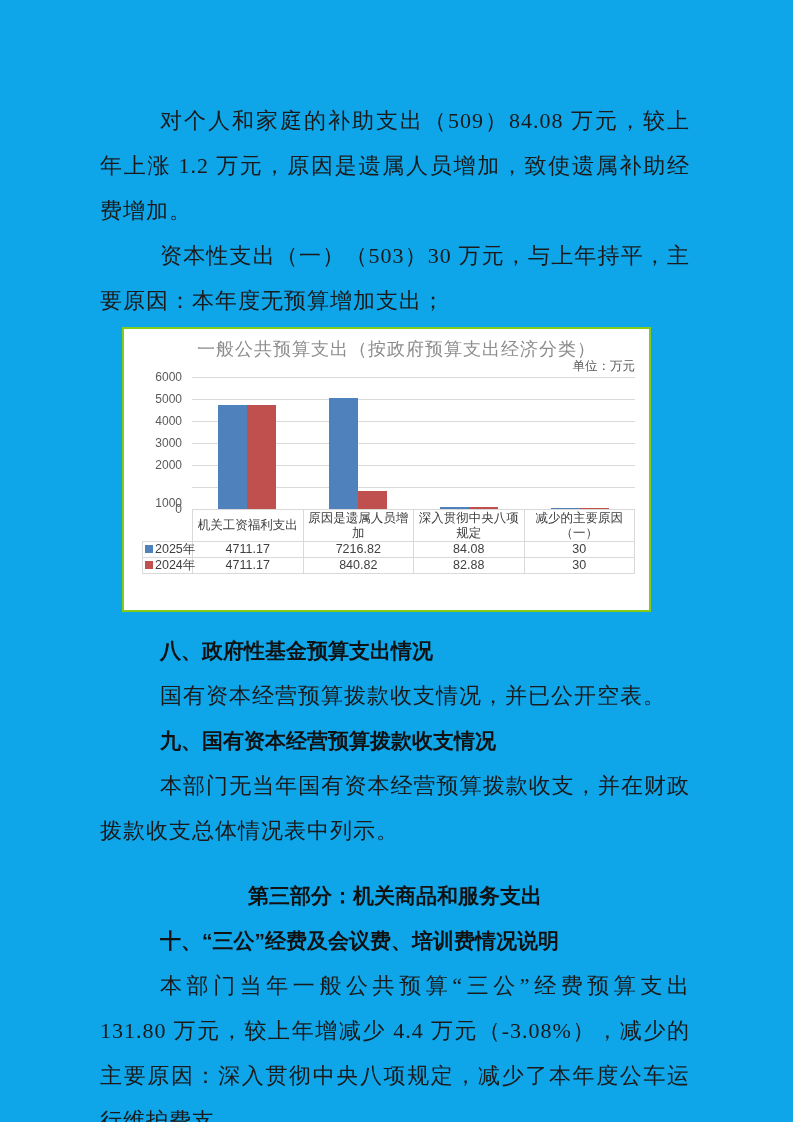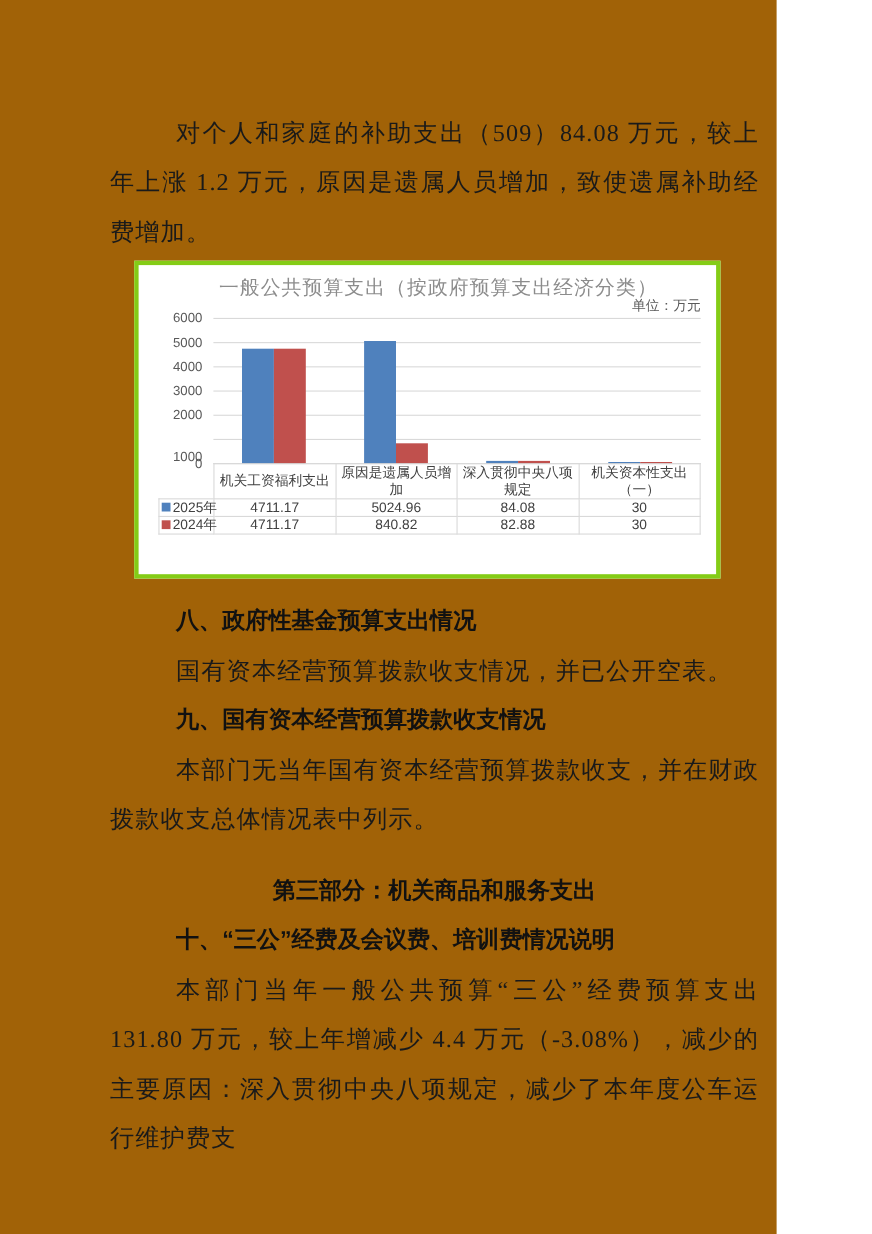--- a/index.html
+++ b/index.html
@@ -5,22 +5,22 @@
   html, body { margin: 0; padding: 0; }
   body {
     width: 793px; height: 1122px;
     background: #ffffff;
     font-family: "Liberation Serif", "DejaVu Serif", serif;
     color: #1a1a1a;
     overflow: hidden;
   }
   .page {
     position: relative;
-    width: 706px; height: 1122px;
-    background: #a16207;
+    width: 793px; height: 1122px;
+    background: #0ea5e9;
   }
   .content {
     position: absolute;
     left: 100px; top: 0;
     width: 590px;
   }
   .body-text {
     margin: 0;
     font-size: 22px;
     line-height: 45px;
@@ -51,21 +51,21 @@
   }
   .gap-sm { height: 16px; }
   .gap-md { height: 20px; }
 
   
   .chart-box {
     position: relative;
     width: 525px; height: 281px;
     margin-left: 22px;
     margin-top: 4px;
-    border: 4px solid #84cc16;
+    border: 2px solid #84cc16;
     background: #ffffff;
     font-family: "Liberation Sans", "DejaVu Sans", sans-serif;
   }
   .chart-title {
     position: absolute;
     left: 40px; right: 20px; top: 8px;
     text-align: center;
     font-size: 18px;
     letter-spacing: 1px;
     color: #8c8c8c;
@@ -118,45 +118,46 @@
   }
 </style>
 </head>
 <body>
 
 <div class="page">
   <div class="content">
     <div class="spacer-top"></div>
 
     <p class="body-text indent">对个人和家庭的补助支出（509）84.08 万元，较上年上涨 1.2 万元，原因是遗属人员增加，致使遗属补助经费增加。</p>
+    <p class="body-text indent">资本性支出（一）（503）30 万元，与上年持平，主要原因：本年度无预算增加支出；</p>
 
     <div class="chart-box">
       <div class="chart-title">一般公共预算支出（按政府预算支出经济分类）</div>
       <div class="chart-unit">单位：万元</div>
       <div id="plot"></div>
       <table class="chart-table" id="chartTable">
           <colgroup>
             <col class="c-legend">
             <col>
             <col>
             <col>
             <col>
           </colgroup>
           <tbody>
             <tr>
               <th class="blank"></th>
               <th>机关工资福利支出</th>
               <th>原因是遗属人员增加</th>
               <th>深入贯彻中央八项规定</th>
-              <th>机关资本性支出（一）</th>
+              <th>减少的主要原因（一）</th>
             </tr>
             <tr>
               <td class="legend"><span class="key" style="background:#4F81BD"></span>2025年</td>
               <td>4711.17</td>
-              <td>5024.96</td>
+              <td>7216.82</td>
               <td>84.08</td>
               <td>30</td>
             </tr>
             <tr>
               <td class="legend"><span class="key" style="background:#C0504D"></span>2024年</td>
               <td>4711.17</td>
               <td>840.82</td>
               <td>82.88</td>
               <td>30</td>
             </tr>

